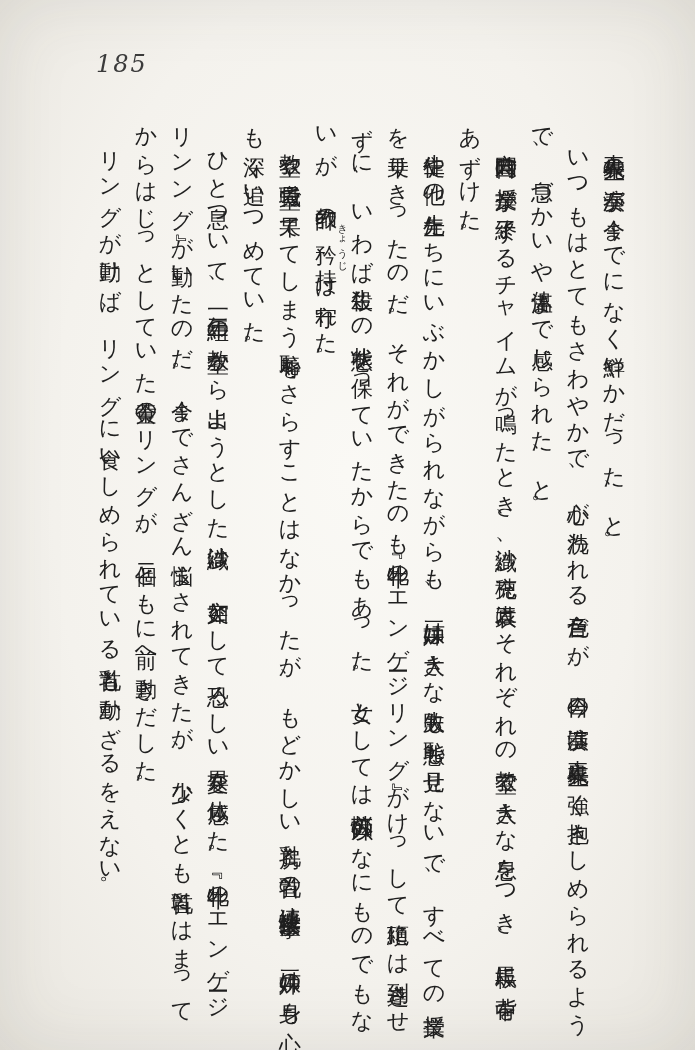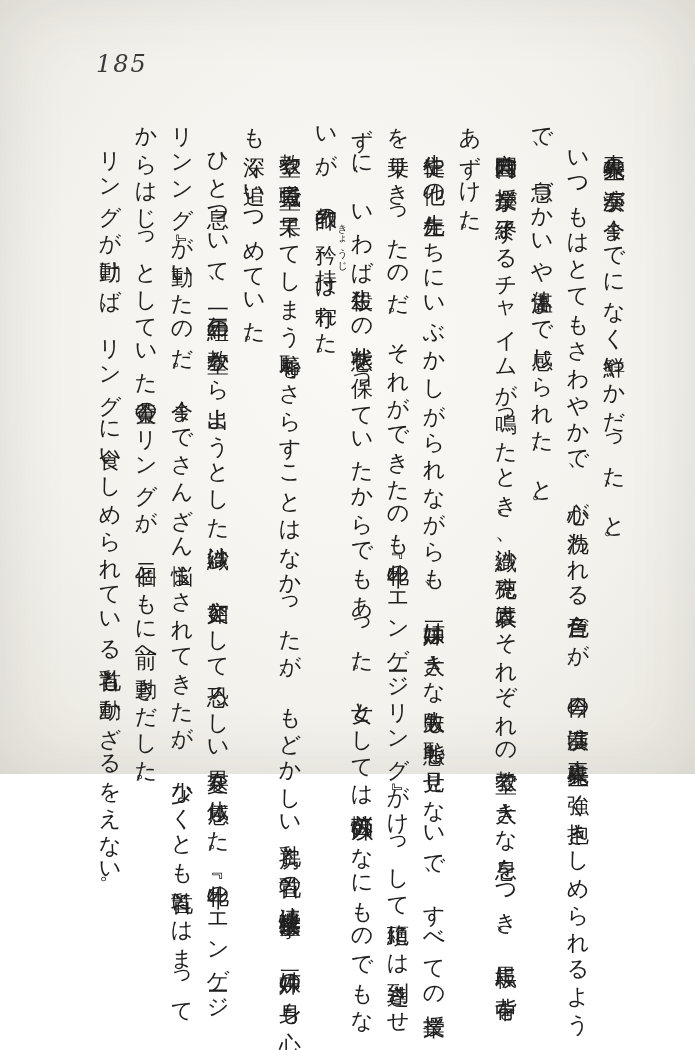--- a/index.html
+++ b/index.html
@@ -8,21 +8,21 @@
   }
   body {
     width: 695px;
     height: 1050px;
     overflow: hidden;
     font-family: "DejaVu Serif", "Liberation Serif", serif;
   }
   .page {
     position: relative;
     width: 695px;
-    height: 774px;
+    height: 1050px;
     background: radial-gradient(ellipse at 50% 45%, #faf9f5 0%, #f4f2ed 60%, #e9e6df 100%);
     box-shadow: inset 0 0 70px rgba(60,55,45,0.10);
   }
   .page-number {
     position: absolute;
     top: 50px;
     left: 96px;
     font-size: 24px;
     font-style: italic;
     letter-spacing: 2px;

